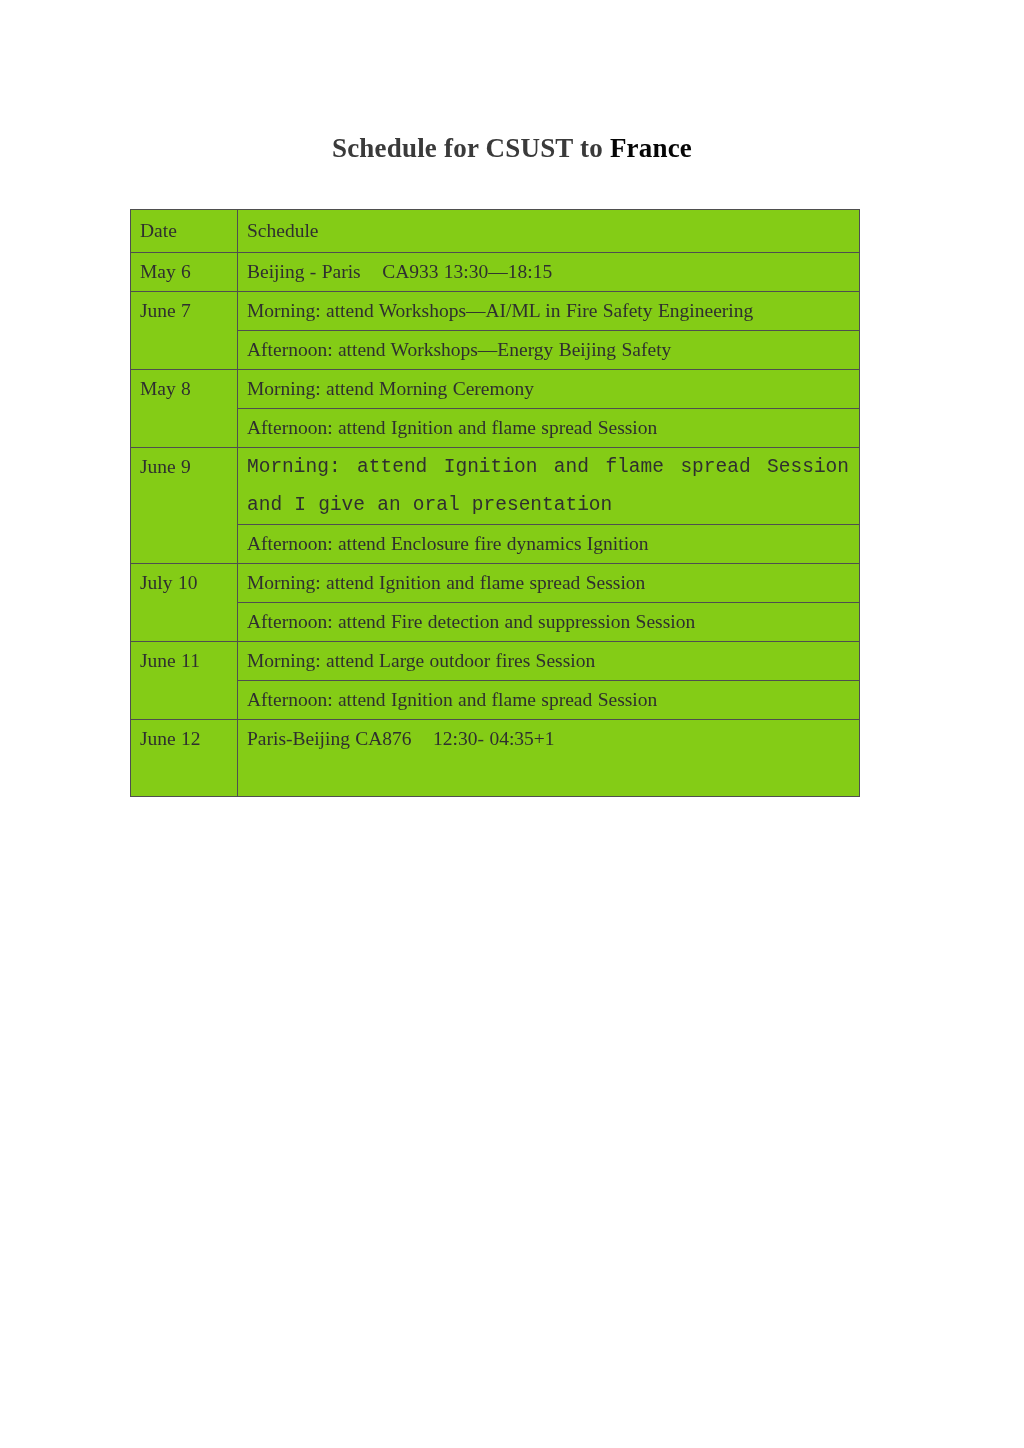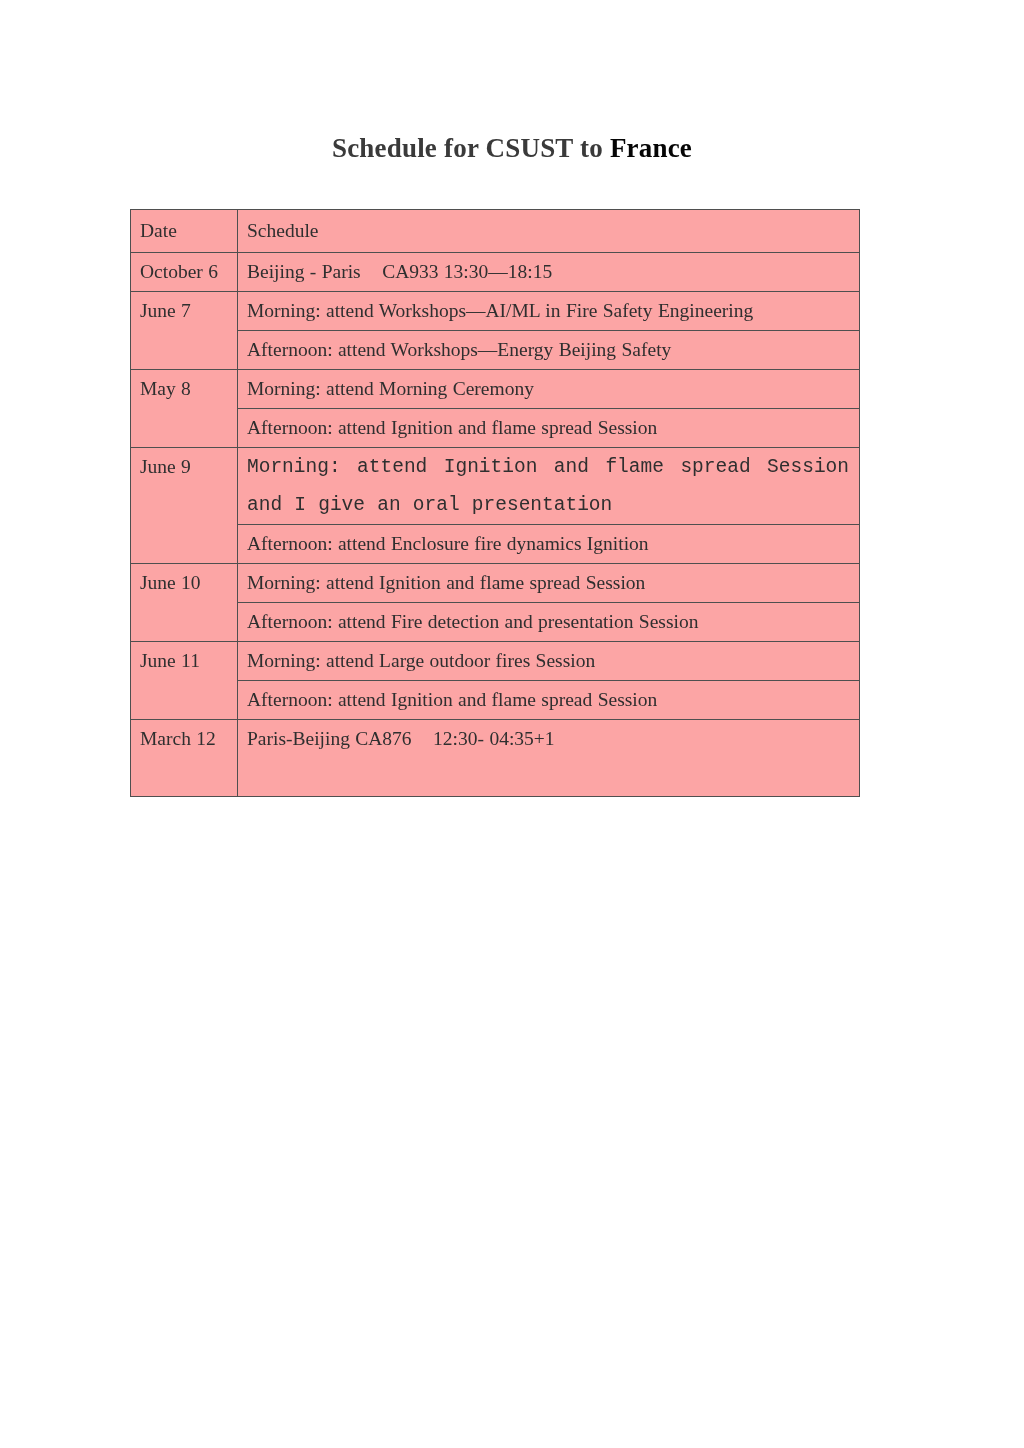--- a/index.html
+++ b/index.html
@@ -38,21 +38,21 @@
   col.c-date  { width: 107px; }
   col.c-sched { width: 622px; }
   td {
     border: 1px solid #4f4f4f;
     font-size: 19.5px;
     color: #2f2f2f;
     line-height: 38px;
     height: 38px;
     padding: 0 10px 0 9px;
     vertical-align: top;
-    background: #fca5a5;
+    background: #84cc16;
     word-spacing: 0.5px;
   }
   tr.header-row td {
     height: 42px;
     line-height: 42px;
   }
   td.justify {
     text-align: justify;
     font-family: Liberation Mono, monospace;
   }
@@ -71,21 +71,21 @@
     <colgroup>
       <col class="c-date">
       <col class="c-sched">
     </colgroup>
     <tbody>
       <tr class="header-row">
         <td>Date</td>
         <td>Schedule</td>
       </tr>
     <tr>
-          <td rowspan="1">October 6</td>
+          <td rowspan="1">May 6</td>
           <td>Beijing - Paris&nbsp;&nbsp;&nbsp;&nbsp;CA933 13:30—18:15</td>
         </tr>
         <tr>
           <td rowspan="2">June 7</td>
           <td>Morning: attend Workshops—AI/ML in Fire Safety Engineering</td>
         </tr>
         <tr>
           <td>Afternoon: attend Workshops—Energy Beijing Safety</td>
         </tr>
         <tr>
@@ -96,33 +96,33 @@
           <td>Afternoon: attend Ignition and flame spread Session</td>
         </tr>
         <tr>
           <td rowspan="2">June 9</td>
           <td class="justify">Morning: attend Ignition and flame spread Session and I give an oral presentation</td>
         </tr>
         <tr>
           <td>Afternoon: attend Enclosure fire dynamics Ignition</td>
         </tr>
         <tr>
-          <td rowspan="2">June 10</td>
+          <td rowspan="2">July 10</td>
           <td>Morning: attend Ignition and flame spread Session</td>
         </tr>
         <tr>
-          <td>Afternoon: attend Fire detection and presentation Session</td>
+          <td>Afternoon: attend Fire detection and suppression Session</td>
         </tr>
         <tr>
           <td rowspan="2">June 11</td>
           <td>Morning: attend Large outdoor fires Session</td>
         </tr>
         <tr>
           <td>Afternoon: attend Ignition and flame spread Session</td>
         </tr>
         <tr>
-          <td rowspan="1" class="tall">March 12</td>
+          <td rowspan="1" class="tall">June 12</td>
           <td class="tall">Paris-Beijing CA876&nbsp;&nbsp;&nbsp;&nbsp;12:30- 04:35+1</td>
         </tr>
       </tbody>
   </table>
 
 </div>
 
 </body></html>

